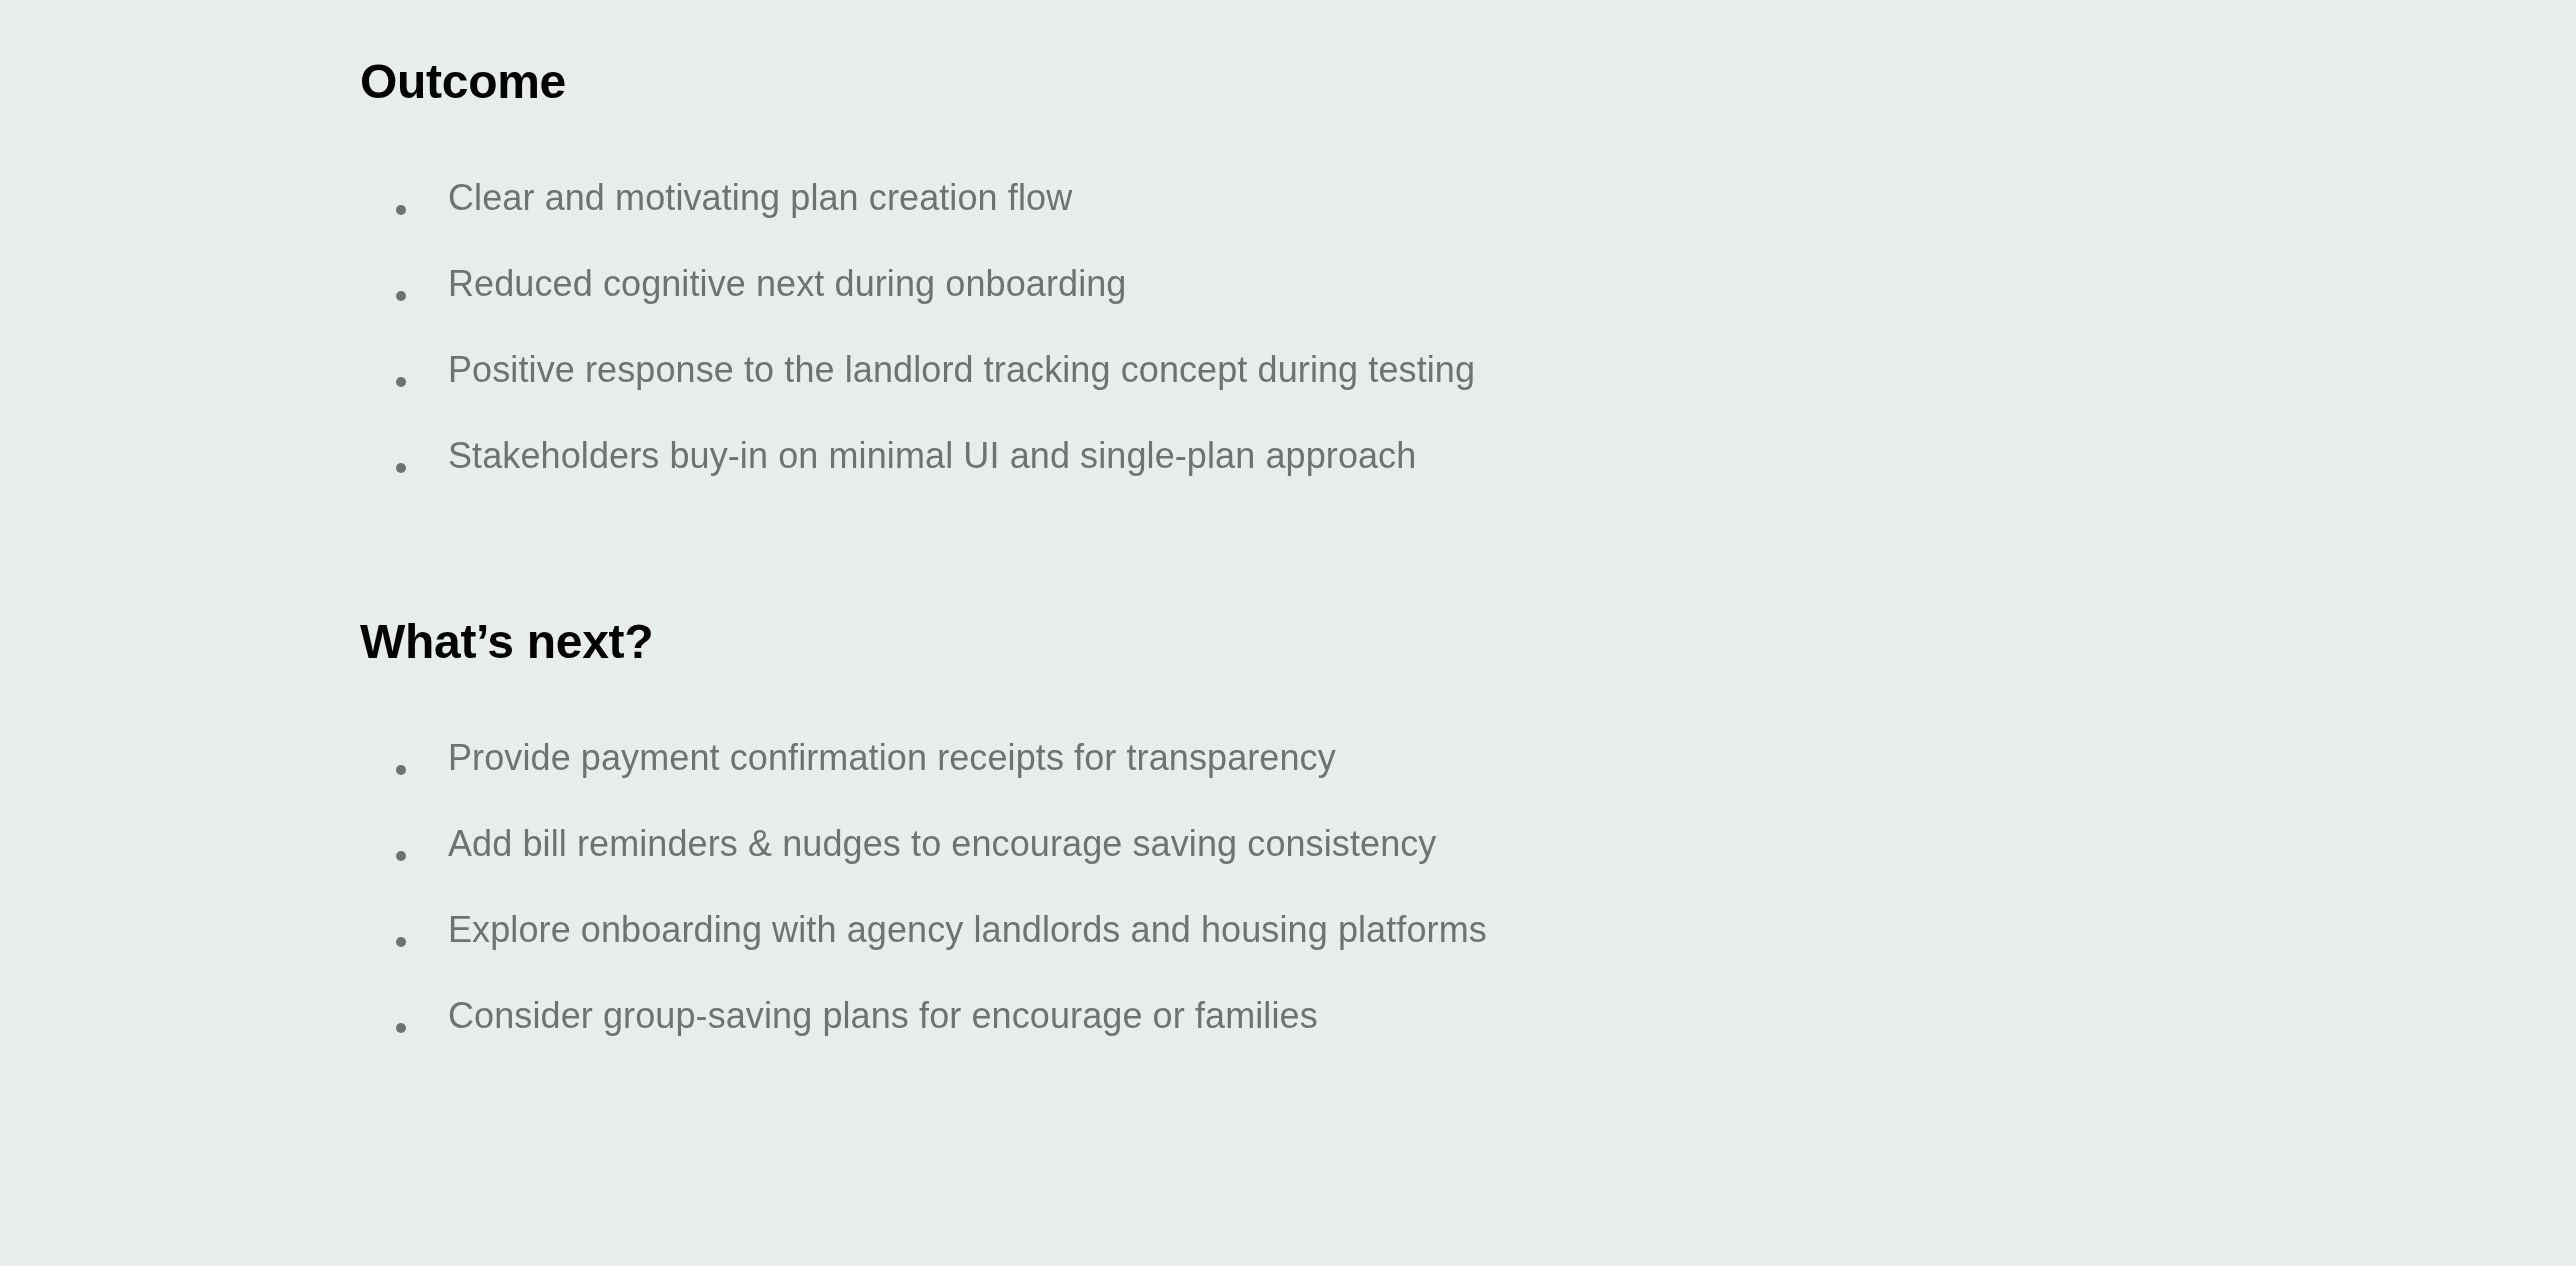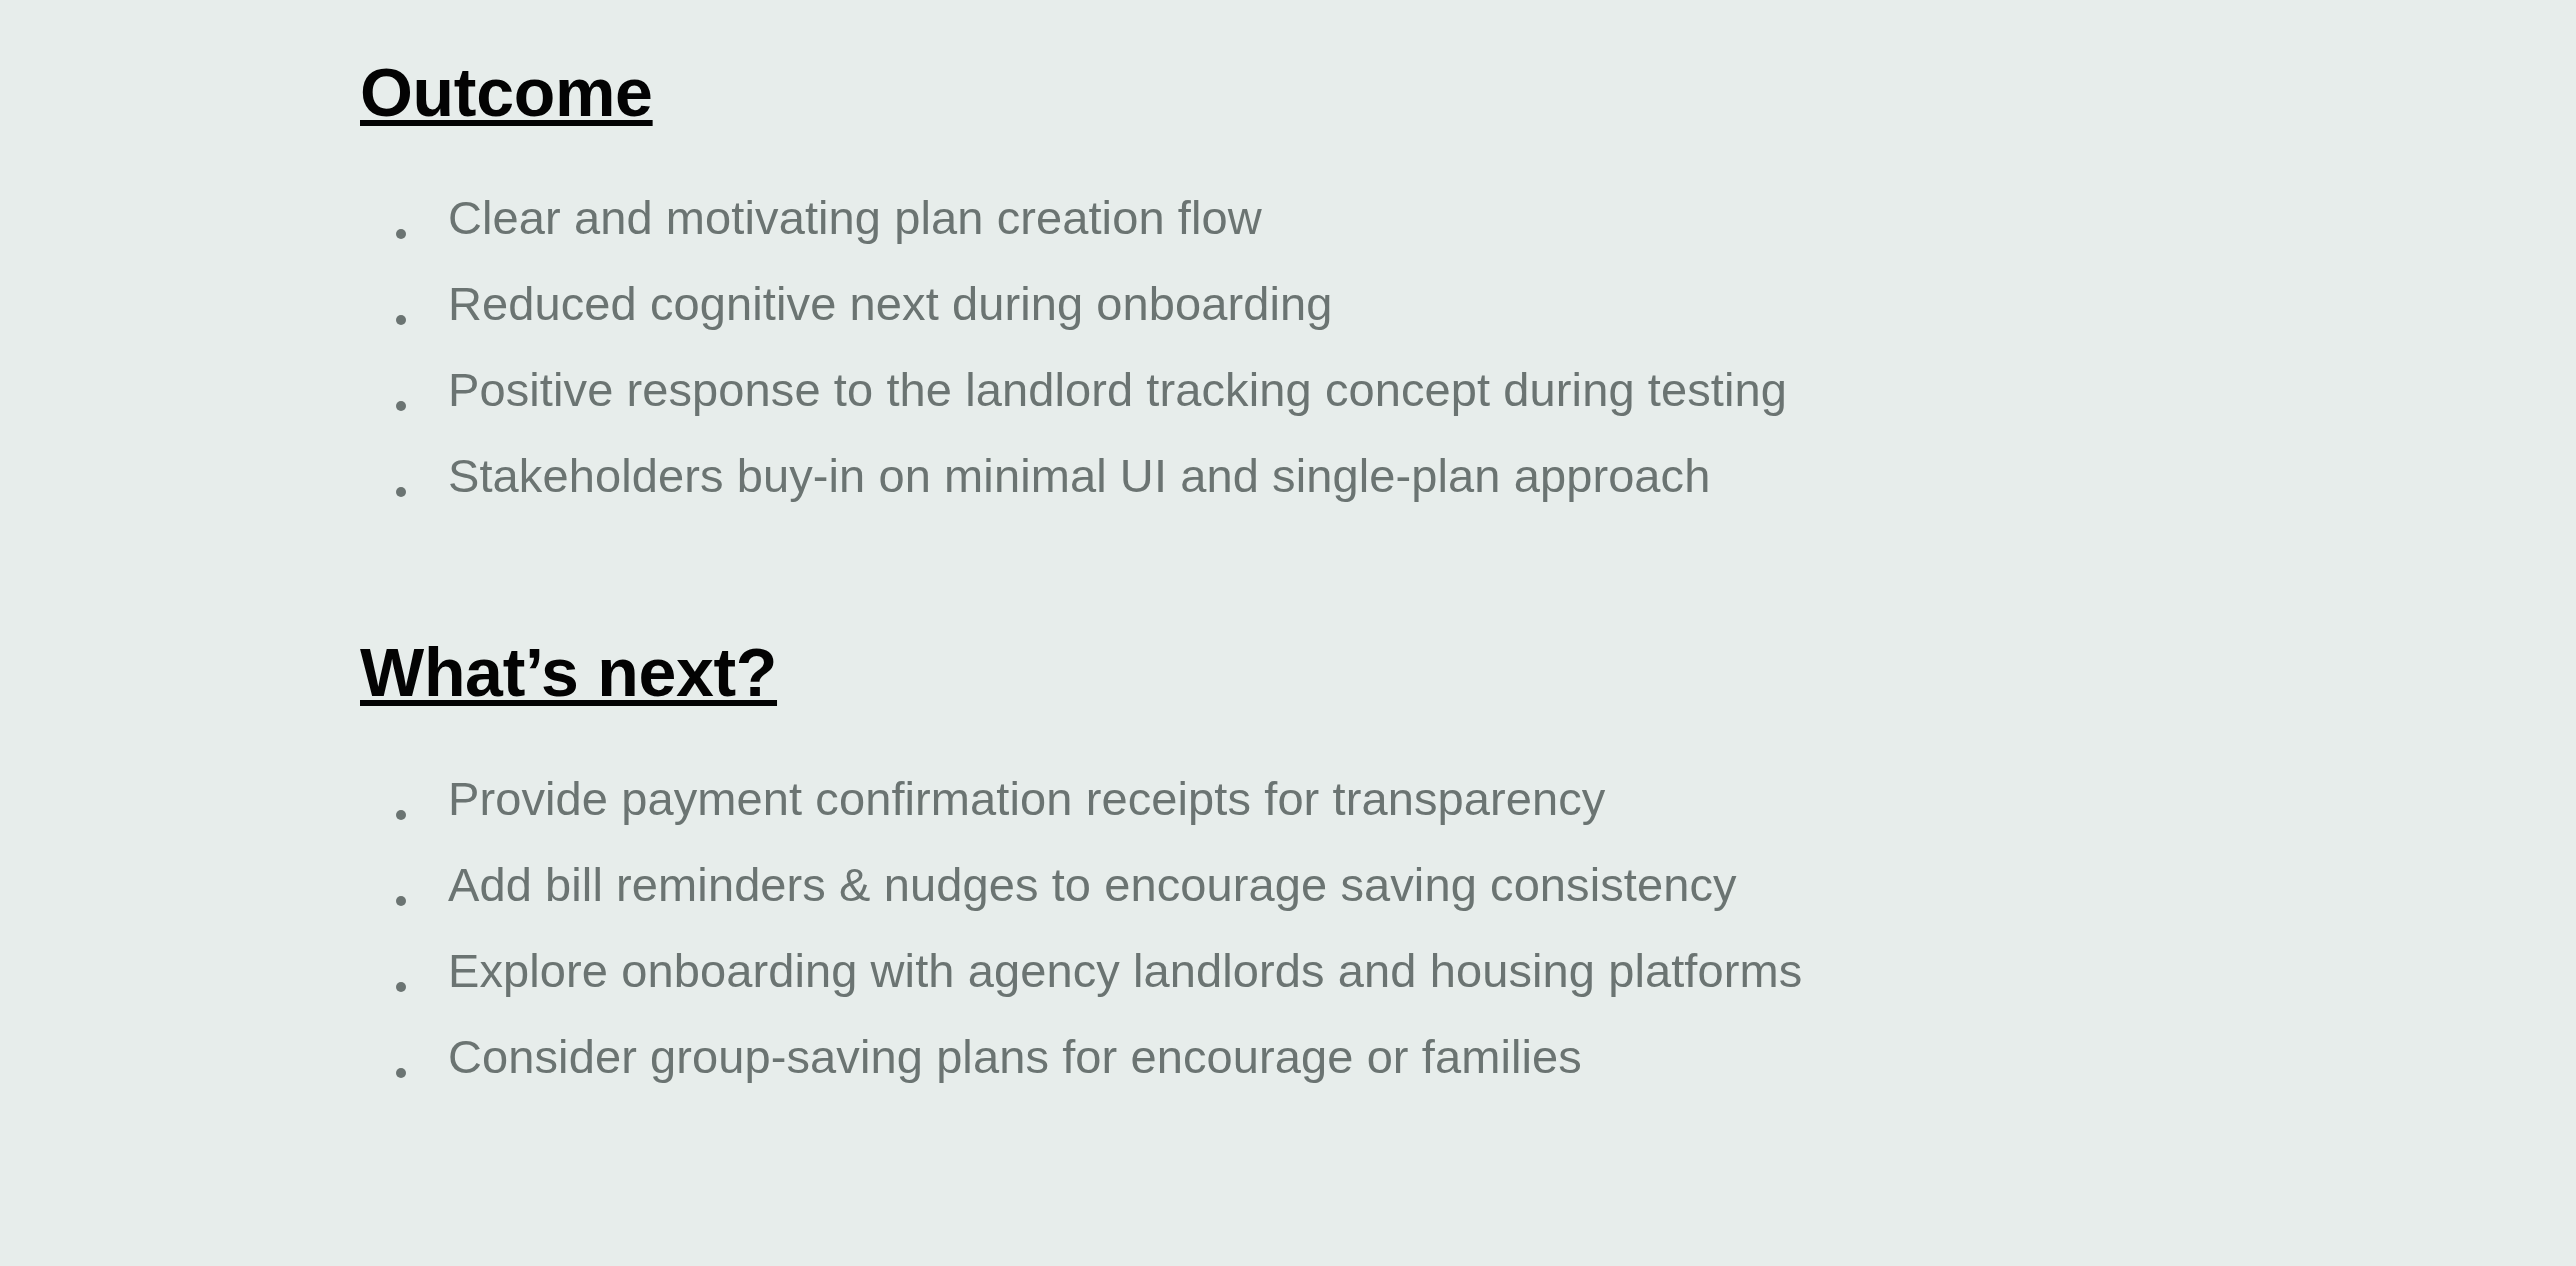--- a/index.html
+++ b/index.html
@@ -24,28 +24,27 @@
   }
   .section {
     display: block;
   }
   .section + .section {
     margin-top: 119px;
   }
   .section-heading {
     font-family: "Liberation Sans", sans-serif;
     font-weight: bold;
-    font-size: 68px;
+    font-size: 48px;
     line-height: 1.02;
     color: #030303;
     letter-spacing: -0.3px;
     margin: 0;
     padding: 0;
     white-space: nowrap;
-    text-decoration: underline;
   }
   .bullet-list {
     list-style: none;
     margin: 0;
     padding: 0;
     margin-top: 48px;
     margin-left: 36px;
   }
   .bullet-item {
     display: flex;
@@ -70,21 +69,21 @@
     transform: translateY(-50%);
     width: 10px;
     height: 10px;
     border-radius: 50%;
     background: #6b7472;
   }
   .bullet-text {
     flex: 0 1 auto;
     font-family: "Liberation Sans", sans-serif;
     font-weight: normal;
-    font-size: 47px;
+    font-size: 36px;
     line-height: 86px;
     color: #6b7472;
     letter-spacing: 0.1px;
   }
 </style>
 </head>
 <body>
 
 <div class="slide">
 

